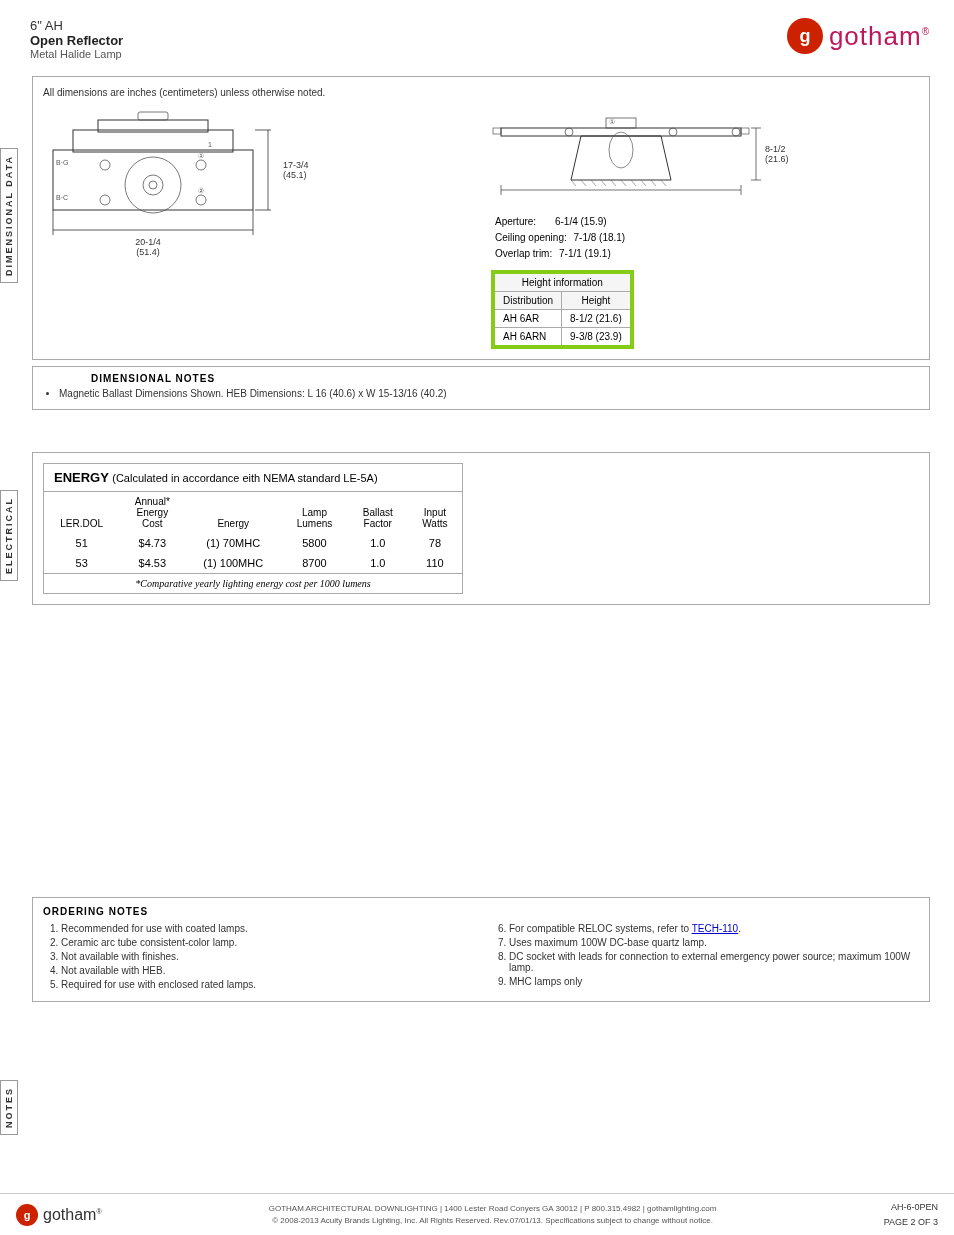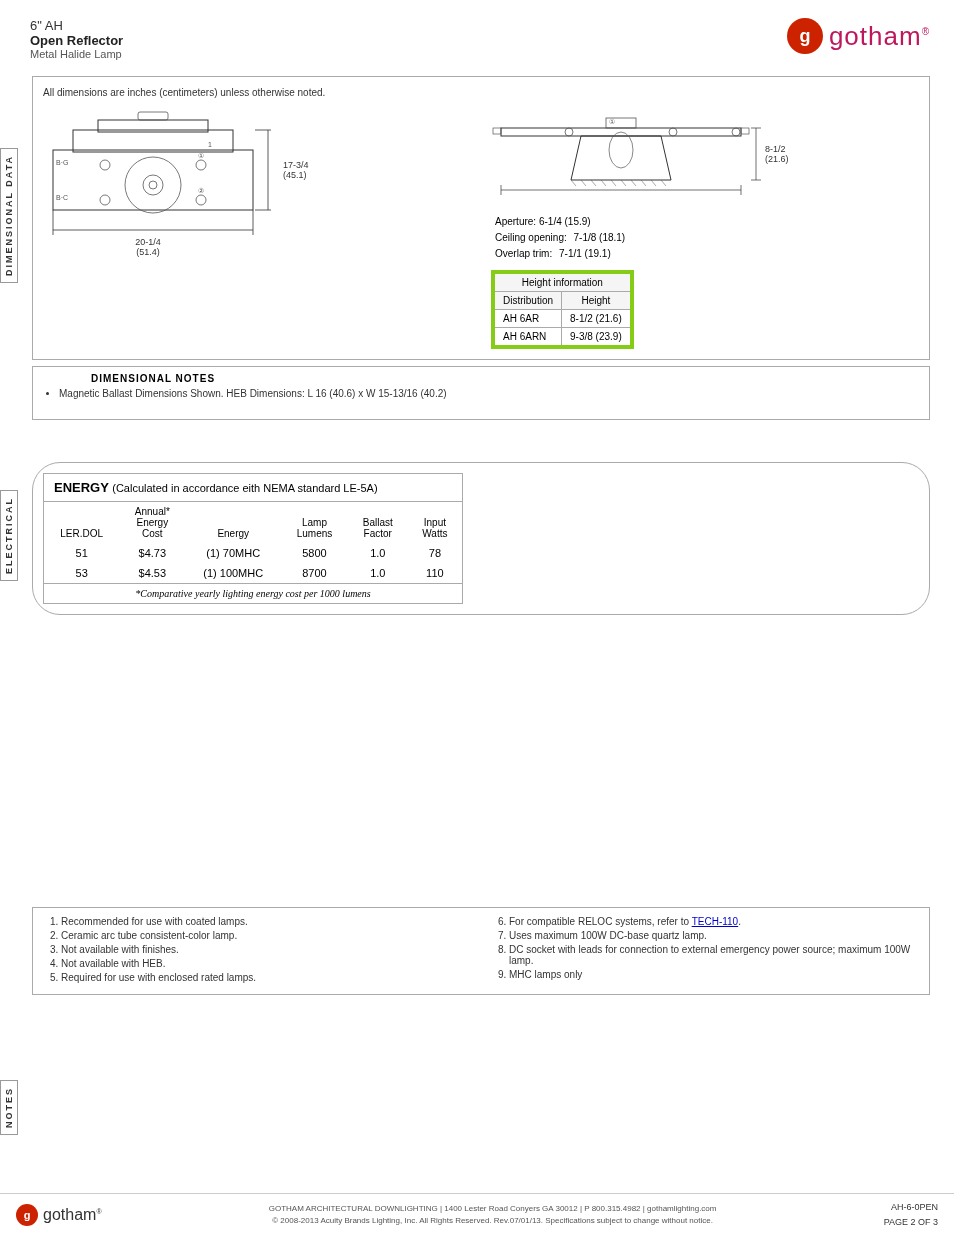--- a/index.html
+++ b/index.html
@@ -150,27 +150,26 @@
       letter-spacing: 1px;
       margin-bottom: 4px;
       margin-left: 48px;
     }
     .dim-notes-list {
       font-size: 10px;
       padding-left: 16px;
       color: #333;
     }
     .dim-notes-list li {
-      margin-bottom: 14px;
+      margin-bottom: 4px;
     }
 
     
     .elec-section {
       padding: 10px;
-      border-radius: 28px;
     }
     .energy-table-wrapper {
       border: 1px solid #aaa;
       display: inline-block;
       min-width: 420px;
     }
     .energy-title-row {
       background: #fff;
       padding: 6px 10px;
       font-size: 12px;
@@ -390,21 +389,21 @@
         <line x1="130" y1="70" x2="135" y2="76" stroke="#555" stroke-width="0.5"></line>
         <line x1="140" y1="70" x2="145" y2="76" stroke="#555" stroke-width="0.5"></line>
         <line x1="150" y1="70" x2="155" y2="76" stroke="#555" stroke-width="0.5"></line>
         <line x1="160" y1="70" x2="165" y2="76" stroke="#555" stroke-width="0.5"></line>
         <line x1="170" y1="70" x2="175" y2="76" stroke="#555" stroke-width="0.5"></line>
       </svg>
 
       
       <div style="font-size:10px; line-height:1.6; margin-top:2px; padding-left:4px;">
         <span>Aperture:</span>
-        <span style="margin-left:0;">6-1/4 (15.9)</span><br>
+        <span style="margin-left:16px;">6-1/4 (15.9)</span><br>
         <span>Ceiling opening:</span>
         <span style="margin-left:4px;">7-1/8 (18.1)</span><br>
         <span>Overlap trim:</span>
         <span style="margin-left:4px;">7-1/1 (19.1)</span>
       </div>
 
       
       <div style="margin-top:8px;">
         <table class="height-info-table">
           <thead>
@@ -486,20 +485,21 @@
           <td colspan="6" class="energy-footnote">*Comparative yearly lighting energy cost per 1000 lumens</td>
         </tr>
       </tfoot>
     </table>
   </div>
 </div>
 
 <div style="height: 280px;"></div>
 
 <div class="section notes-section">
+  <div class="notes-title">ORDERING NOTES</div>
   <div class="notes-columns">
     <div class="notes-col">
       <ol id="notes-col1-list">
           <li>Recommended for use with coated lamps.</li>
           <li>Ceramic arc tube consistent-color lamp.</li>
           <li>Not available with finishes.</li>
           <li>Not available with HEB.</li>
           <li>Required for use with enclosed rated lamps.</li>
         </ol>
     </div>

